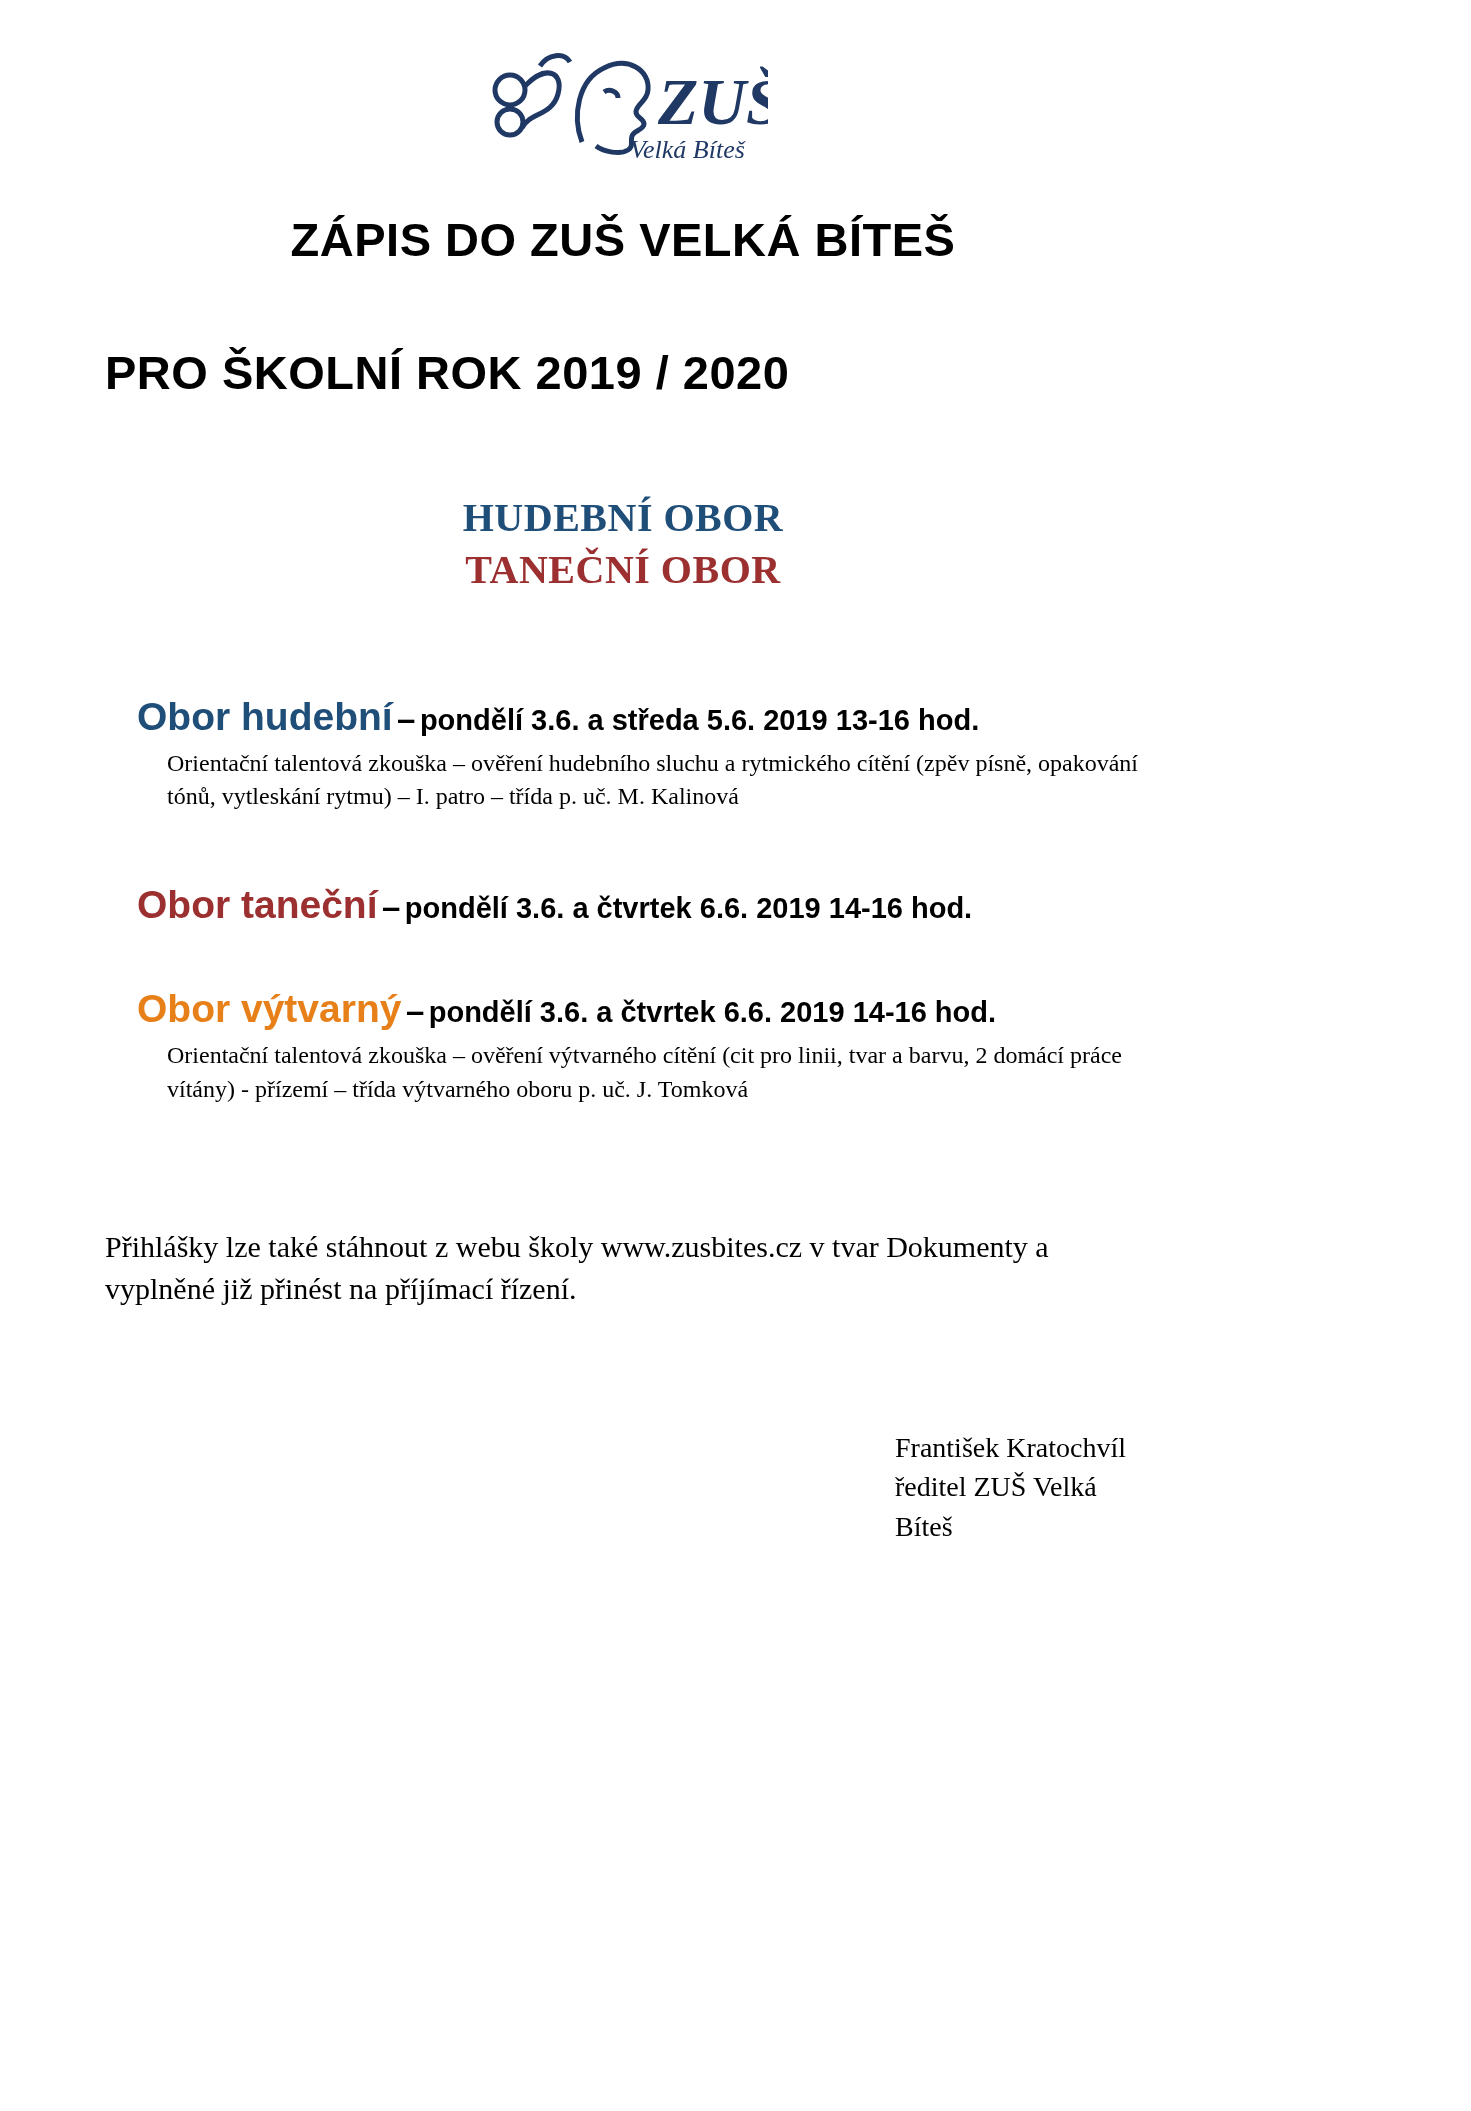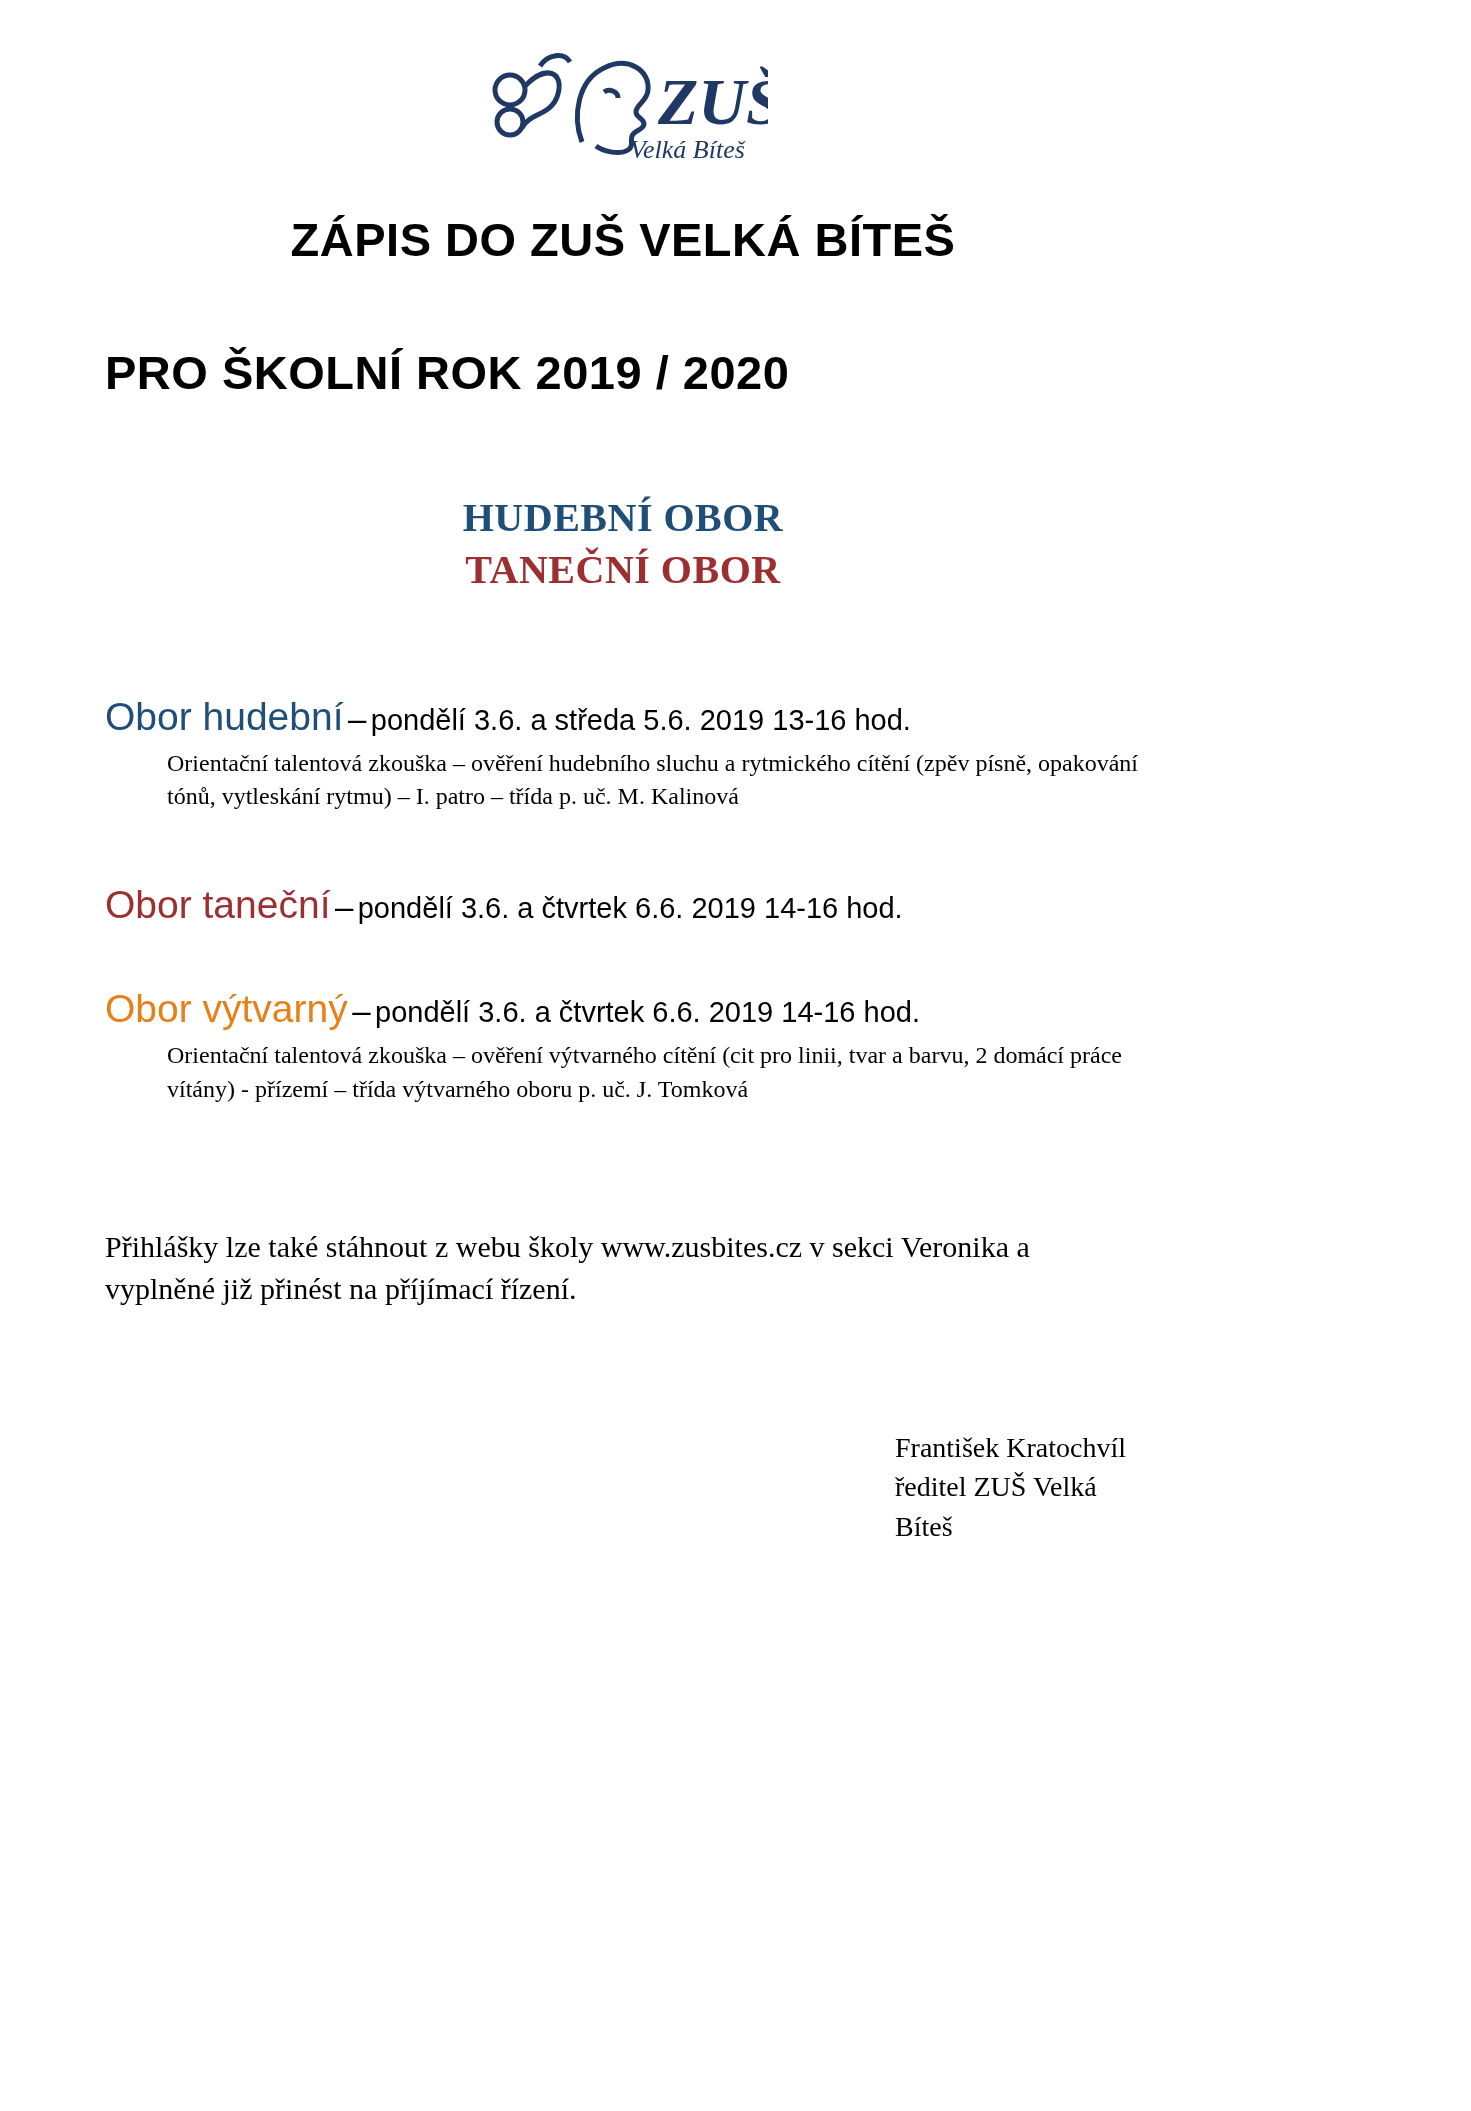--- a/index.html
+++ b/index.html
@@ -65,22 +65,23 @@
   .subj-dance { color: #9c2f2f; }
   .subj-art   { color: #e8801a; }
 
   
   .sections {
     margin-top: 100px;
   }
   .section { margin-bottom: 26px; }
   .section-head {
     font-family: "Liberation Sans", sans-serif;
-    font-weight: normal;
+    font-weight: bold;
     white-space: nowrap;
+    margin-left: 32px;
   }
   .sec-name {
     font-size: 39px;
   }
   .sec-dash {
     font-size: 33px;
     color: #000;
   }
   .sec-date {
     font-size: 29px;
@@ -184,20 +185,20 @@
       <div class="section-head">
         <span class="sec-name name-art">Obor výtvarný</span>
         <span class="sec-dash">–</span>
         <span class="sec-date">pondělí 3.6. a čtvrtek 6.6. 2019 14-16 hod.</span>
       </div>
       <div class="section-body">Orientační talentová zkouška – ověření výtvarného cítění (cit pro linii, tvar a barvu, 2 domácí práce vítány) -  přízemí – třída výtvarného oboru p. uč. J. Tomková</div>
     </div>
 
   </div>
 
-  <div class="note">Přihlášky lze také stáhnout z webu školy www.zusbites.cz v sekci Veronika a vyplněné již přinést na příjímací řízení.</div>
+  <div class="note">Přihlášky lze také stáhnout z webu školy www.zusbites.cz v tvar Dokumenty a vyplněné již přinést na příjímací řízení.</div>
 
   <div class="signature">
     <div>František Kratochvíl</div>
     <div>ředitel ZUŠ Velká Bíteš</div>
   </div>
 
 </div>
 
 </body></html>

